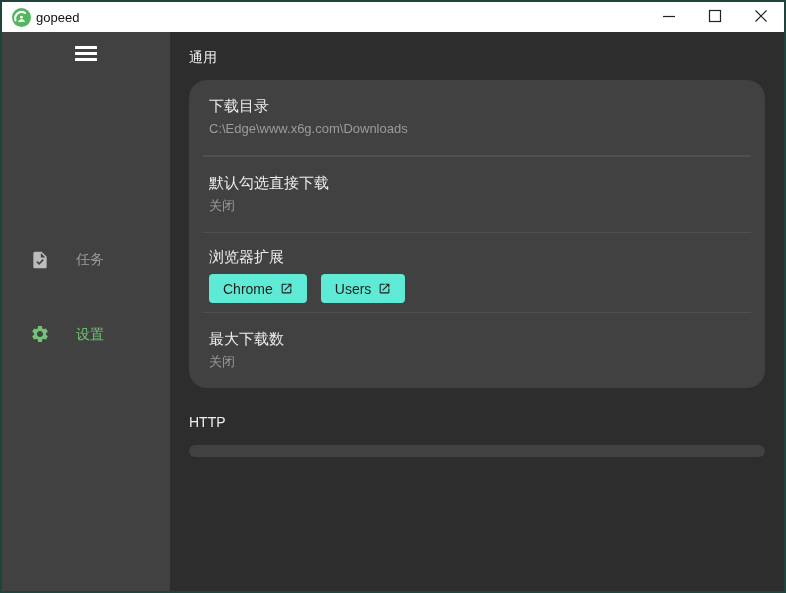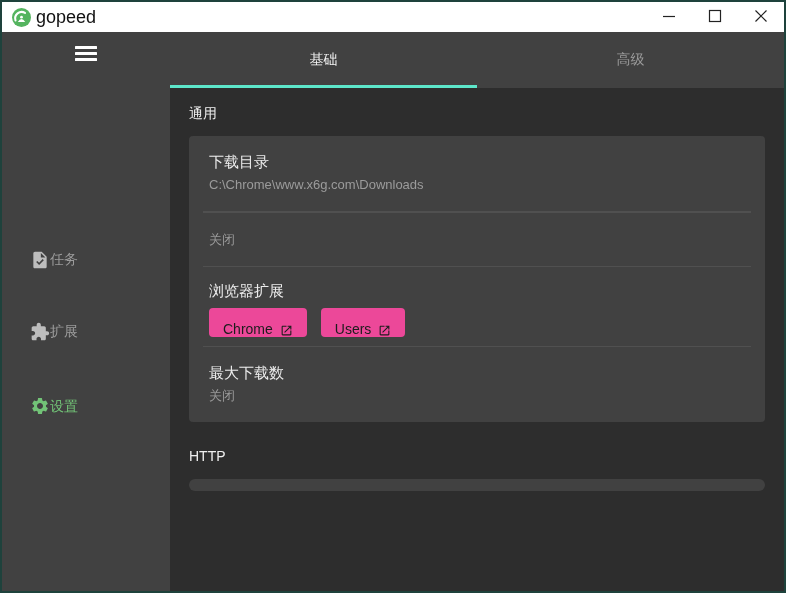--- a/index.html
+++ b/index.html
@@ -19,69 +19,69 @@
     display:flex;flex-direction:column;
     overflow:hidden;
   }
   
   .titlebar{
     flex:0 0 30px;height:30px;background:#ffffff;
     display:flex;align-items:center;justify-content:space-between;
   }
   .titlebar-left{display:flex;align-items:center;gap:5px;padding-left:10px;}
   .logo{width:19px;height:19px;display:block;}
-  .app-title{font-size:18px;color:#111;}
+  .app-title{font-size:13px;color:#111;}
   .win-controls{display:flex;height:100%;}
   .win-btn{
     width:46px;height:30px;border:none;background:transparent;
     display:flex;align-items:center;justify-content:center;cursor:pointer;
   }
   
   .app-body{flex:1;display:flex;min-height:0;}
   .sidebar{flex:0 0 168px;width:168px;background:#414141;position:relative;}
   .hamburger{
     position:absolute;top:10px;left:50%;transform:translateX(-50%);
     background:none;border:none;padding:4px;cursor:pointer;
   }
   .hamburger-icon{display:flex;flex-direction:column;gap:3px;}
   .hamburger-icon i{width:22px;height:3px;background:#fff;display:block;border-radius:0.5px;}
   .sidebar-nav{position:absolute;top:216px;left:0;right:0;display:flex;flex-direction:column;gap:48px;}
   .nav-item{
-    display:flex;align-items:center;height:24px;padding-left:28px;
+    display:flex;align-items:center;height:24px;padding-left:28px;gap:26px;
     color:#9b9b9b;font-size:14px;cursor:pointer;background:none;border:none;text-align:left;
   }
   .nav-item .nav-icon{width:20px;height:20px;flex:0 0 20px;color:#bdbdbd;}
   .nav-item.active{color:var(--accent-green);align-items:flex-end;}
   .nav-item.active .nav-icon{color:var(--accent-green);}
   .nav-icon svg{width:20px;height:20px;display:block;fill:currentColor;}
   
   .main{flex:1;display:flex;flex-direction:column;min-width:0;}
   .tabbar{flex:0 0 56px;height:56px;background:#414141;display:flex;}
   .tab{
     flex:1;position:relative;display:flex;align-items:center;justify-content:center;
     font-size:14px;color:#9b9b9b;cursor:pointer;background:none;border:none;
   }
   .tab.active{color:#f2f2f2;}
   .tab-indicator{position:absolute;left:0;right:0;bottom:0;height:3px;background:var(--accent-teal);}
   .content{flex:1;padding:0 19px;overflow:hidden;}
   .section-heading{
     margin-top:15px;font-size:14px;font-weight:400;color:#efefef;
     height:20px;line-height:20px;
   }
-  .card{background:#414141;border-radius:4px;margin-top:13px;}
+  .card{background:#414141;border-radius:18px;margin-top:13px;}
   .row{padding:15px 20px 17px;cursor:pointer;}
   .row-title{font-size:15px;color:#ececec;line-height:22px;}
   .row-value{font-size:13px;color:#9b9b9b;line-height:18px;margin-top:3px;}
   .divider{height:1px;background:#505050;margin:0 14px;}
   .row-buttons{padding:13px 20px 9px;}
   .btn-group{display:flex;gap:14px;margin-top:6px;}
   .ext-btn{
     height:29px;padding:0 14px;border:none;border-radius:4px;
-    background:#ec4899;color:#1d1d1d;font-size:14px;
-    display:flex;align-items:flex-end;gap:7px;cursor:pointer;
+    background:#5eead4;color:#1d1d1d;font-size:14px;
+    display:flex;align-items:center;gap:7px;cursor:pointer;
   }
   .ext-btn svg{width:13px;height:13px;display:block;fill:#1d1d1d;}
   .http-card-strip{height:12px;background:#414141;border-radius:6px;margin-top:13px;cursor:pointer;}
   .heading-http{margin-top:24px;}
 </style>
 </head>
 <body>
 
 <div class="window">
 
@@ -134,64 +134,48 @@
       </button>
       <nav class="sidebar-nav">
         <button class="nav-item">
           <span class="nav-icon">
             <svg viewBox="0 0 24 24">
                 <path d="M14 2H6c-1.1 0-2 .9-2 2v16c0 1.1.9 2 2 2h12c1.1 0 2-.9 2-2V8l-6-6zm-3.06 16L7.4 14.46l1.41-1.41 2.12 2.12 4.24-4.24 1.41 1.41L10.94 18zM13 9V3.5L18.5 9H13z"></path>
               </svg>
           </span>
           <span>任务</span>
         </button>
-        <button class="nav-item">
-          <span class="nav-icon">
-            <svg viewBox="0 0 24 24">
-                <path d="M20.5 11H19V7c0-1.1-.9-2-2-2h-4V3.5C13 2.12 11.88 1 10.5 1S8 2.12 8 3.5V5H4c-1.1 0-1.99.9-1.99 2v3.8H3.5c1.49 0 2.7 1.21 2.7 2.7s-1.21 2.7-2.7 2.7H2V20c0 1.1.9 2 2 2h3.8v-1.5c0-1.49 1.21-2.7 2.7-2.7 1.49 0 2.7 1.21 2.7 2.7V22H17c1.1 0 2-.9 2-2v-4h1.5c1.38 0 2.5-1.12 2.5-2.5S21.88 11 20.5 11z"></path>
-              </svg>
-          </span>
-          <span>扩展</span>
-        </button>
         <button class="nav-item active">
           <span class="nav-icon">
             <svg viewBox="0 0 24 24">
                 <path d="M19.14 12.94c.04-.3.06-.61.06-.94 0-.32-.02-.64-.07-.94l2.03-1.58a.49.49 0 0 0 .12-.61l-1.92-3.32a.488.488 0 0 0-.59-.22l-2.39.96c-.5-.38-1.03-.7-1.62-.94l-.36-2.54a.484.484 0 0 0-.48-.41h-3.84c-.24 0-.43.17-.47.41l-.36 2.54c-.59.24-1.13.57-1.62.94l-2.39-.96a.484.484 0 0 0-.59.22L2.74 8.87c-.12.21-.08.47.12.61l2.03 1.58c-.05.3-.09.63-.09.94s.02.64.07.94l-2.03 1.58a.49.49 0 0 0-.12.61l1.92 3.32c.12.22.37.29.59.22l2.39-.96c.5.38 1.03.7 1.62.94l.36 2.54c.05.24.24.41.48.41h3.84c.24 0 .44-.17.47-.41l.36-2.54c.59-.24 1.13-.56 1.62-.94l2.39.96c.22.08.47 0 .59-.22l1.92-3.32c.12-.22.07-.47-.12-.61l-2.01-1.58zM12 15.6c-1.98 0-3.6-1.62-3.6-3.6s1.62-3.6 3.6-3.6 3.6 1.62 3.6 3.6-1.62 3.6-3.6 3.6z"></path>
               </svg>
           </span>
           <span>设置</span>
         </button>
       </nav>
     </aside>
 
     <main class="main">
-      <div class="tabbar">
-        <button class="tab active">
-          <span>基础</span>
-          <span class="tab-indicator"></span>
-        </button>
-        <button class="tab">
-          <span>高级</span>
-        </button>
-      </div>
 
       <div class="content">
         <h3 class="section-heading">通用</h3>
 
         <div class="card">
 
           <div class="row">
             <div class="row-title">下载目录</div>
-            <div class="row-value">C:\Chrome\www.x6g.com\Downloads</div>
+            <div class="row-value">C:\Edge\www.x6g.com\Downloads</div>
           </div>
           <div class="divider"></div>
 
           <div class="divider"></div>
 
           <div class="row">
+            <div class="row-title">默认勾选直接下载</div>
             <div class="row-value">关闭</div>
           </div>
           <div class="divider"></div>
 
           <div class="row-buttons">
             <div class="row-title">浏览器扩展</div>
             <div class="btn-group">
               <button class="ext-btn">
                 <span>Chrome</span>
                 <span>

